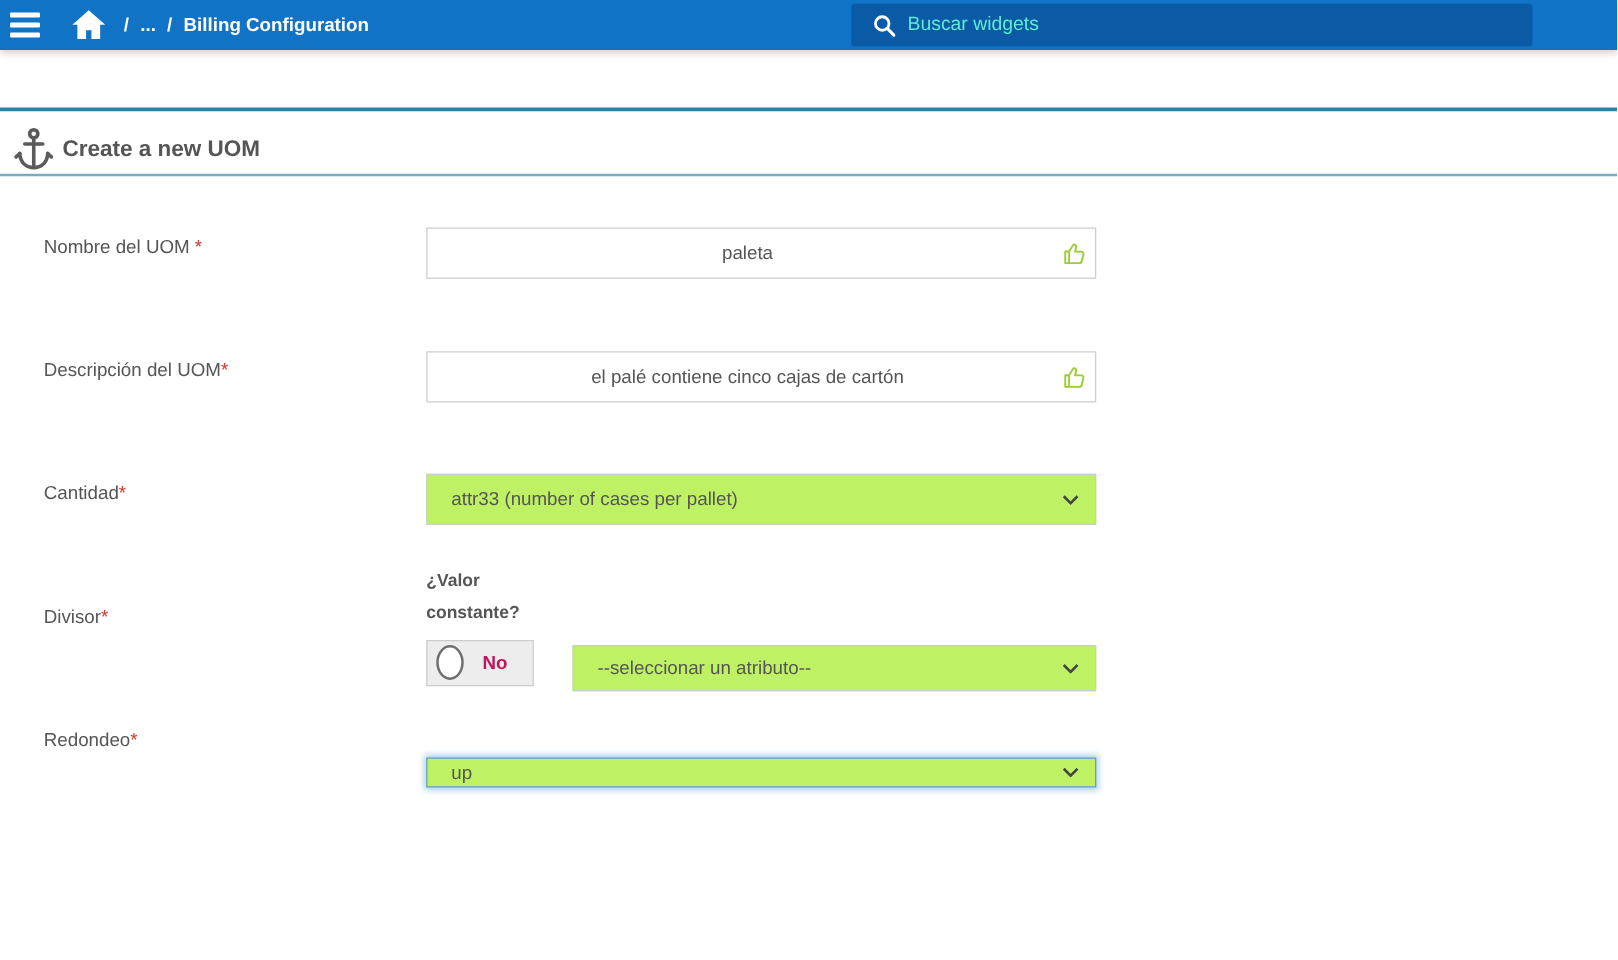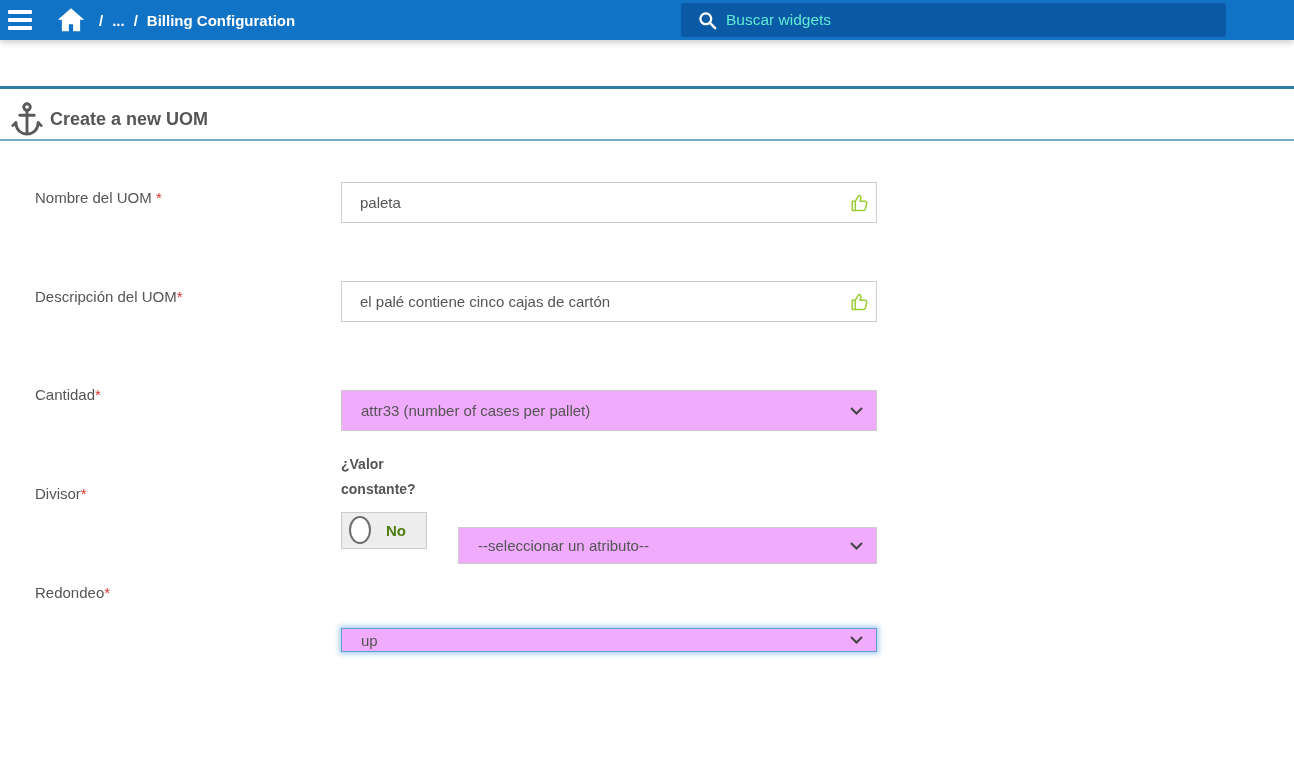--- a/index.html
+++ b/index.html
@@ -28,37 +28,37 @@
   .divider-bottom{position:absolute;left:0;top:139px;width:1294px;height:2px;background:rgba(45,127,166,.65);}
   .anchor-wrap{position:absolute;left:11px;top:102px;width:32px;height:34px;}
   .section-title{position:absolute;left:50px;top:109px;font-size:18px;font-weight:bold;color:#555555;}
 
   
   .flabel{position:absolute;left:35px;font-size:15px;font-weight:normal;color:#555555;}
   .req{color:#d9342b;}
   .ctl{position:absolute;left:341px;width:536px;box-sizing:border-box;}
   .text-wrap{height:41px;}
   .text-wrap input{width:100%;height:100%;box-sizing:border-box;border:1px solid #cccccc;
-        padding:0 40px 0 18px;font-family:"Liberation Sans",sans-serif;font-size:15px;color:#555;outline:none;}
+        padding:0 40px 0 18px;font-family:"Liberation Sans",sans-serif;font-size:15px;color:#555;outline:none;text-align:center;}
   .thumb{position:absolute;right:9px;top:10px;}
-  .selectbox{box-sizing:border-box;border:1px solid #cccccc;background:#f0abfc;display:flex;
-        align-items:center;font-size:15px;color:#555;padding-left:19px;cursor:pointer;position:relative;margin-top:11px;}
+  .selectbox{box-sizing:border-box;border:1px solid #cccccc;background:#bef264;display:flex;
+        align-items:center;font-size:15px;color:#555;padding-left:19px;cursor:pointer;position:relative;}
   .selectbox .chev{position:absolute;right:13px;top:50%;transform:translateY(-50%);line-height:0;}
   .sel-cantidad{top:379px;height:41px;}
   .sel-atributo{left:458px;top:516px;width:419px;height:37px;}
   .sel-redondeo{top:565px;height:24px;border-color:#5e9ed6;
         box-shadow:0 0 5px 2px rgba(97,165,224,.55);}
   .const-label{position:absolute;left:341px;top:452px;width:110px;font-size:14px;
         font-weight:bold;color:#555;line-height:25px;}
   .toggle{position:absolute;left:341px;top:512px;width:86px;height:37px;background:#ededed;
         border:1px solid #cccccc;box-sizing:border-box;cursor:pointer;}
   .toggle-knob{position:absolute;left:7px;top:3px;width:22px;height:28px;background:#fff;
         border:2px solid #6f6f6f;border-radius:50%;box-sizing:border-box;}
   .toggle-text{position:absolute;left:44px;top:0;height:35px;line-height:35px;
-        font-size:15px;font-weight:bold;color:#4d7c0f;}
+        font-size:15px;font-weight:bold;color:#be185d;}
 </style>
 </head>
 <body>
 
 <div class="page">
 
   <div class="topbar">
     <div class="hamburger">
       <div class="bar"></div>
         <div class="bar"></div>

